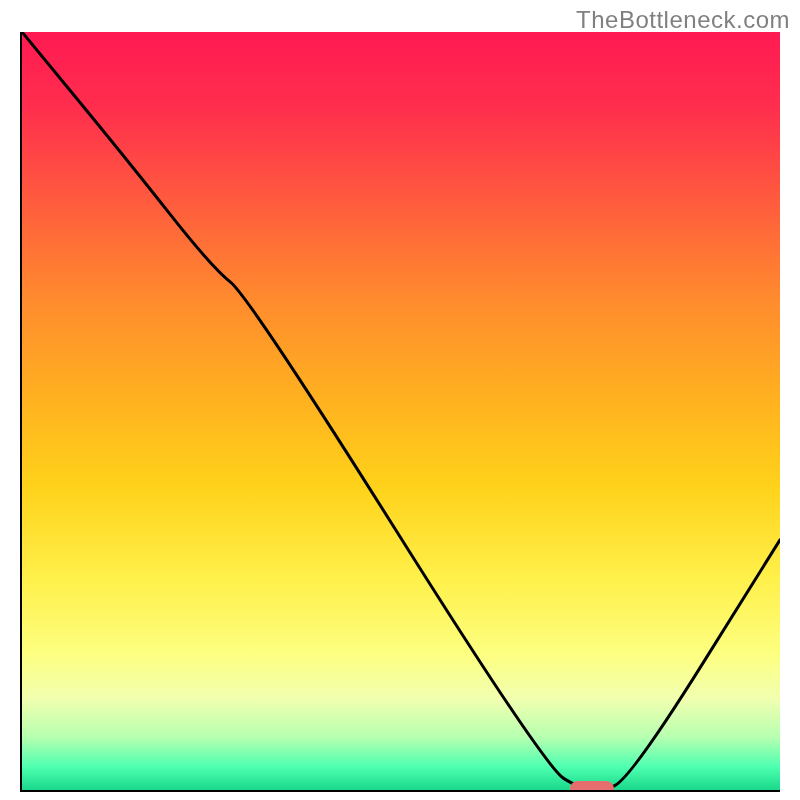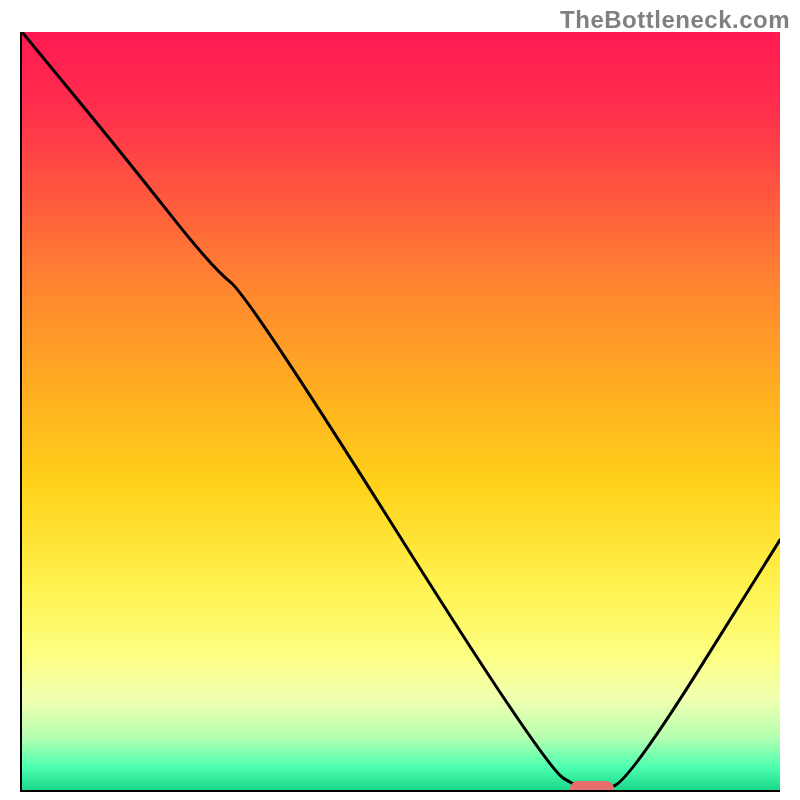--- a/index.html
+++ b/index.html
@@ -14,21 +14,21 @@
   .container {
     position: relative;
     width: 800px;
     height: 800px;
   }
   .watermark {
     position: absolute;
     top: 6px;
     right: 10px;
     font-size: 24px;
-    font-weight: bold;
+    font-weight: normal;
     color: #808080;
     letter-spacing: 0.5px;
     z-index: 10;
   }
   .plot-area {
     position: absolute;
     left: 20px;
     top: 32px;
     width: 760px;
     height: 760px;

